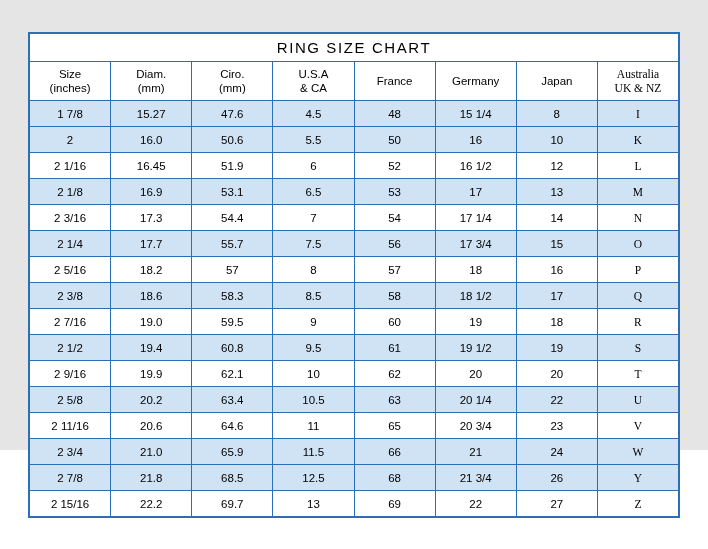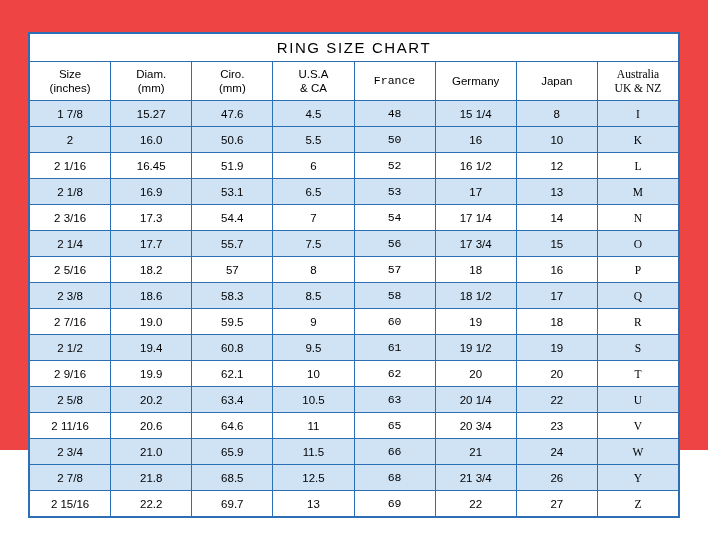--- a/index.html
+++ b/index.html
@@ -11,21 +11,21 @@
     width: 708px;
     height: 549px;
     font-family: "Liberation Sans", sans-serif;
     color: #000000;
     overflow: hidden;
   }
   .page {
     position: relative;
     width: 708px;
     height: 450px;
-    background: #ef4444;
+    background: #e5e5e5;
     box-sizing: border-box;
   }
   .chart-wrap {
     position: absolute;
     left: 28px;
     top: 32px;
     width: 652px;
     border: 1px solid #2d6fb5;
     box-sizing: border-box;
     background: #ffffff;
@@ -63,21 +63,21 @@
     font-size: 11.5px;
     background: #ffffff;
   }
   tr.alt .data-cell {
     background: #cfe3f5;
   }
   .col-0 { width: 82px; }
   .col-1 { width: 85px; }
   .col-2 { width: 85px; }
   .col-3 { width: 88px; }
-  .col-4 { width: 82px; font-family: Liberation Mono, monospace; }
+  .col-4 { width: 82px; }
   .col-5 { width: 90px; margin-left: 28px; }
   .col-6 { width: 76px; }
   .col-7 { width: 94px; font-family: Liberation Serif, serif; }
   .hdr-sub { display: block; }
 </style>
 </head>
 <body>
 
 <div class="page">
   <div class="chart-wrap">

